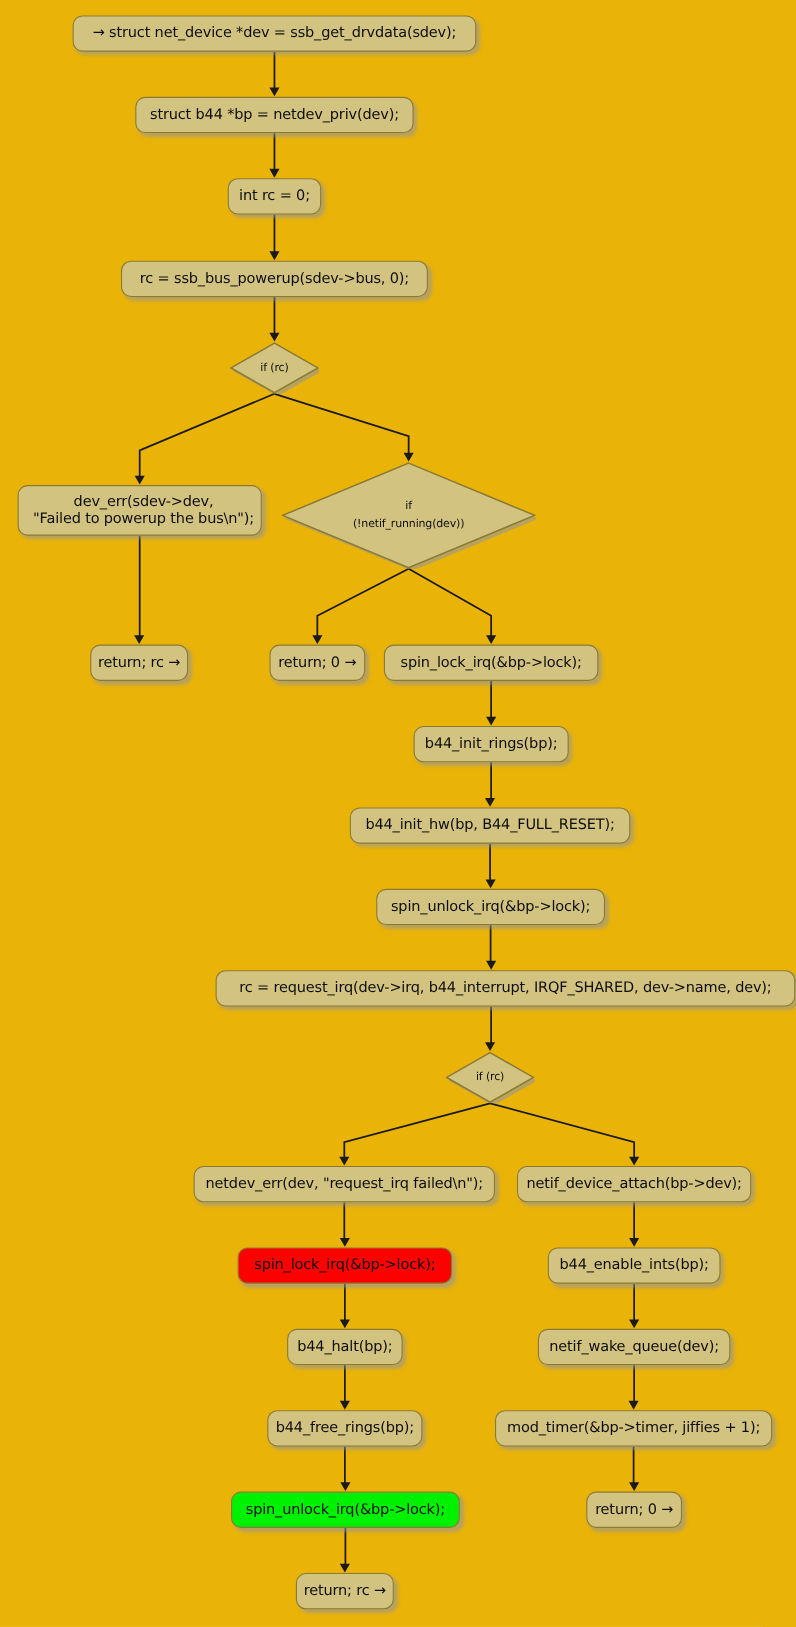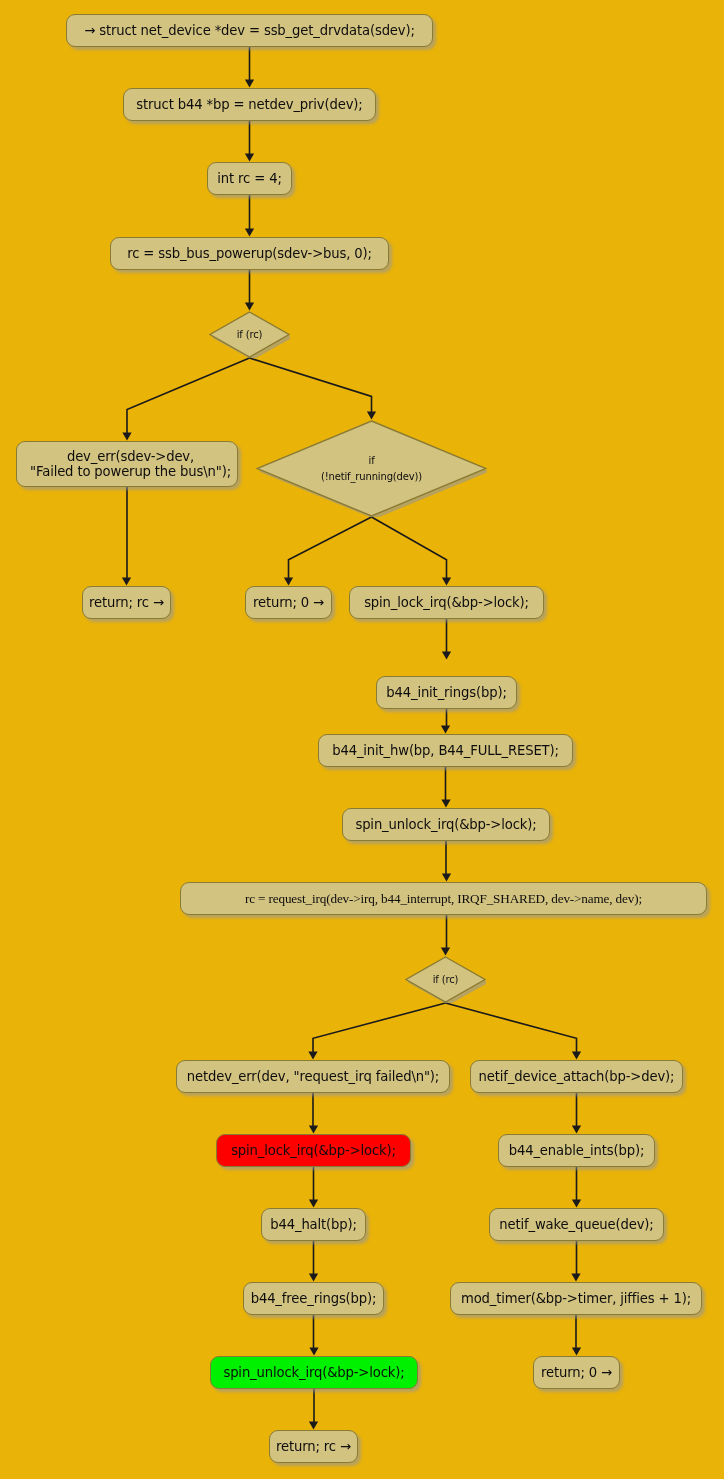--- a/index.html
+++ b/index.html
@@ -145,21 +145,21 @@
       <polygon class="arrowhead" points="571.9,1199.5 581.1,1199.5 576.5,1207.5"></polygon>
       <path d="M 576.5 1241 L 576.5 1275"></path>
       <polygon class="arrowhead" points="571.4,1273.5 580.6,1273.5 576,1281.5"></polygon>
       <path d="M 576 1315 L 576 1349"></path>
       <polygon class="arrowhead" points="571.9,1347.5 581.1,1347.5 576.5,1355.5"></polygon>
     </svg>
 
   <div id="node-layer">
       <div class="node" style="left: 66px; top: 14px; width: 367px; height: 33px;">→ struct net_device *dev = ssb_get_drvdata(sdev);</div>
       <div class="node" style="left: 123px; top: 88px; width: 253px; height: 33px; text-align: right;">struct b44 *bp = netdev_priv(dev);</div>
-      <div class="node" style="left: 207px; top: 162px; width: 85px; height: 33px;">int rc = 4;</div>
+      <div class="node" style="left: 207px; top: 162px; width: 85px; height: 33px;">int rc = 0;</div>
       <div class="node" style="left: 110px; top: 237px; width: 279px; height: 33px;">rc = ssb_bus_powerup(sdev-&gt;bus, 0);</div>
       <div class="diamond" style="left: 209px; top: 311px; width: 81px; height: 47px;">
         <svg class="dshape" viewBox="0 0 81 47" width="81" height="47">
           <polygon points="43.5,5 83.5,26.5 43.5,49 3,26.5" fill="rgba(140,148,166,0.55)" stroke="none"></polygon>
           <polygon points="40.5,1 80,23.5 40.5,46 1,23.5" fill="#d3c381" stroke="#8a7b33" stroke-width="1.4"></polygon>
         </svg>
         <div class="dlabel">if (rc)</div>
       </div>
       <div class="node" style="left: 16px; top: 441px; width: 222px; height: 46px; padding-left: 16px;">dev_err(sdev-&gt;dev,
 "Failed to powerup the bus\n");</div>
@@ -167,24 +167,24 @@
         <svg class="dshape" viewBox="0 0 231 97" width="231" height="97">
           <polygon points="118.5,5 233.5,51.5 118.5,99 3,51.5" fill="rgba(140,148,166,0.55)" stroke="none"></polygon>
           <polygon points="115.5,1 230,48.5 115.5,96 1,48.5" fill="#d3c381" stroke="#8a7b33" stroke-width="1.4"></polygon>
         </svg>
         <div class="dlabel">if
 (!netif_running(dev))</div>
       </div>
       <div class="node" style="left: 82px; top: 586px; width: 89px; height: 33px;">return; rc →</div>
       <div class="node" style="left: 245px; top: 586px; width: 87px; height: 33px;">return; 0 →</div>
       <div class="node" style="left: 349px; top: 586px; width: 195px; height: 33px;">spin_lock_irq(&amp;bp-&gt;lock);</div>
-      <div class="node" style="left: 376px; top: 676px; width: 141px; height: 33px;">b44_init_rings(bp);</div>
+      <div class="node" style="left: 376px; top: 660px; width: 141px; height: 33px;">b44_init_rings(bp);</div>
       <div class="node" style="left: 318px; top: 734px; width: 255px; height: 33px;">b44_init_hw(bp, B44_FULL_RESET);</div>
       <div class="node" style="left: 342px; top: 808px; width: 208px; height: 33px;">spin_unlock_irq(&amp;bp-&gt;lock);</div>
-      <div class="node" style="left: 180px; top: 882px; width: 527px; height: 33px; font-family: Liberation Serif, serif;">rc = request_irq(dev-&gt;irq, b44_interrupt, IRQF_SHARED, dev-&gt;name, dev);</div>
+      <div class="node" style="left: 196px; top: 882px; width: 527px; height: 33px;">rc = request_irq(dev-&gt;irq, b44_interrupt, IRQF_SHARED, dev-&gt;name, dev);</div>
       <div class="diamond" style="left: 405px; top: 956px; width: 81px; height: 47px;">
         <svg class="dshape" viewBox="0 0 81 47" width="81" height="47">
           <polygon points="43.5,5 83.5,26.5 43.5,49 3,26.5" fill="rgba(140,148,166,0.55)" stroke="none"></polygon>
           <polygon points="40.5,1 80,23.5 40.5,46 1,23.5" fill="#d3c381" stroke="#8a7b33" stroke-width="1.4"></polygon>
         </svg>
         <div class="dlabel">if (rc)</div>
       </div>
       <div class="node" style="left: 176px; top: 1060px; width: 274px; height: 33px;">netdev_err(dev, "request_irq failed\n");</div>
       <div class="node" style="left: 470px; top: 1060px; width: 213px; height: 33px; text-align: center;">netif_device_attach(bp-&gt;dev);</div>
       <div class="node red" style="left: 216px; top: 1134px; width: 195px; height: 33px;">spin_lock_irq(&amp;bp-&gt;lock);</div>

